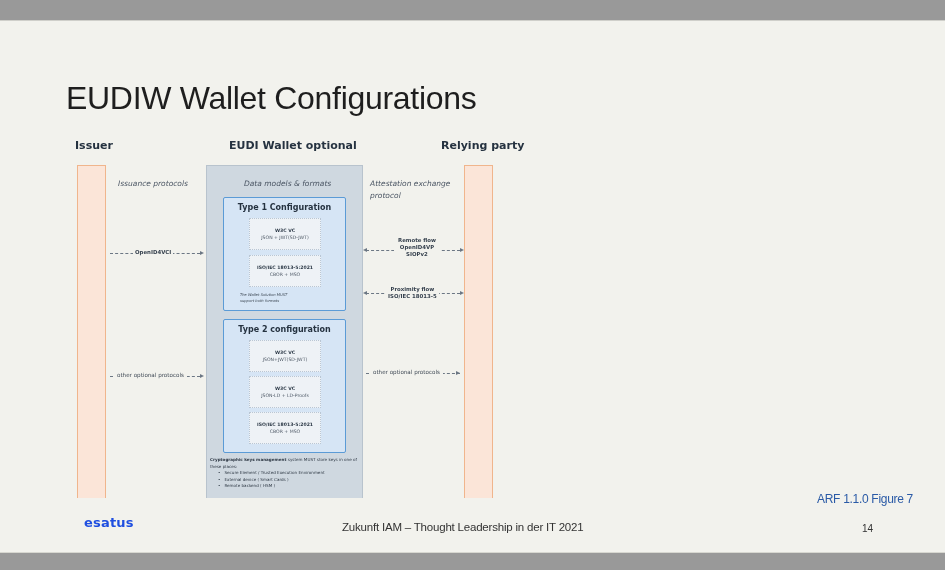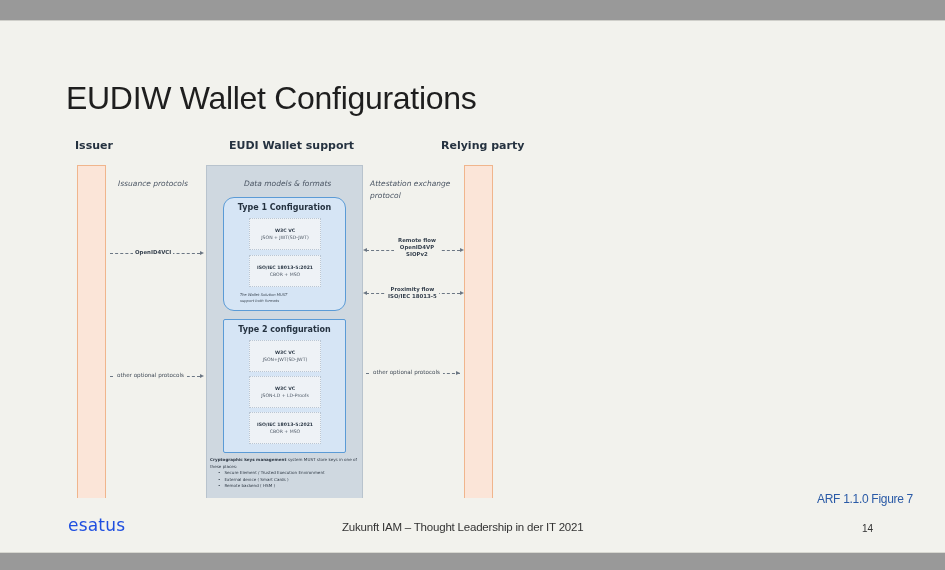--- a/index.html
+++ b/index.html
@@ -35,46 +35,46 @@
 
     .arrow-line { position: absolute; height: 0; border-top: 1px dashed #6c7784; }
     .arrow-head { position: absolute; width: 0; height: 0; border-top: 2.5px solid transparent; border-bottom: 2.5px solid transparent; }
     .ah-right { border-left: 4px solid #6c7784; }
     .ah-left { border-right: 4px solid #6c7784; }
 
     .flow-label { position: absolute; background: #f2f2ed; padding: 0 2px; font-weight: bold; font-size: 5.4px; color: #37424f; text-align: center; line-height: 7.2px; white-space: nowrap; }
     .flow-label.plain { font-weight: normal; font-size: 5.6px; color: #414b57; }
 
     .figure-ref { position: absolute; left: 817px; top: 492px; font-family: "Liberation Sans", sans-serif; font-size: 12px; color: #2a5aa6; letter-spacing: -0.3px; }
-    .logo { position: absolute; left: 68px; top: 515px; font-family: "DejaVu Sans", sans-serif; font-weight: normal; font-size: 17px; color: #1f4fe0; letter-spacing: 0.2px; }
+    .logo { position: absolute; left: 84px; top: 515px; font-family: "DejaVu Sans", sans-serif; font-weight: bold; font-size: 13px; color: #1f4fe0; letter-spacing: 0.2px; }
     .footer-text { position: absolute; left: 342px; top: 521px; font-family: "Liberation Sans", sans-serif; font-size: 11.5px; color: #333; letter-spacing: -0.2px; }
     .page-num { position: absolute; left: 862px; top: 523px; font-family: Liberation Sans, sans-serif; font-size: 10px; color: #333; }
   </style>
 </head>
 <body>
 
 <div class="bar-top"></div>
 
 <h1 class="slide-title">EUDIW Wallet Configurations</h1>
 
 <div class="col-heading" style="left:75px; top:139px;">Issuer</div>
-<div class="col-heading" style="left:229px; top:139px;">EUDI Wallet support</div>
+<div class="col-heading" style="left:229px; top:139px;">EUDI Wallet optional</div>
 <div class="col-heading" style="left:441px; top:139px;">Relying party</div>
 
 <div class="lane" style="left:77px; top:165px; width:29px; height:333px;"></div>
 <div class="lane" style="left:464px; top:165px; width:29px; height:333px;"></div>
 
 <div class="wallet"></div>
 
 <div class="italic-label" style="left:118px; top:178px;">Issuance protocols</div>
 <div class="italic-label" style="left:244px; top:178px;">Data models &amp; formats</div>
 <div class="italic-label" style="left:370px; top:178px;">Attestation exchange</div>
 <div class="italic-label" style="left:370px; top:190px;">protocol</div>
 
-<div class="config" style="top:197px; height:114px;border-radius:11px;">
+<div class="config" style="top:197px; height:114px;">
   <div class="config-title" style="top:5px;">Type 1 Configuration</div>
   <div class="fmt" style="top:20px; height:32px;">
     <span class="fmt-name">W3C VC</span>
     <span class="fmt-enc">JSON + JWT(SD-JWT)</span>
   </div>
   <div class="fmt" style="top:57px; height:32px;">
     <span class="fmt-name">ISO/IEC 18013-5:2021</span>
     <span class="fmt-enc">CBOR + MSO</span>
   </div>
   <div class="note" style="left:16px; top:94px; width:60px;">The Wallet Solution MUST support both formats</div>

